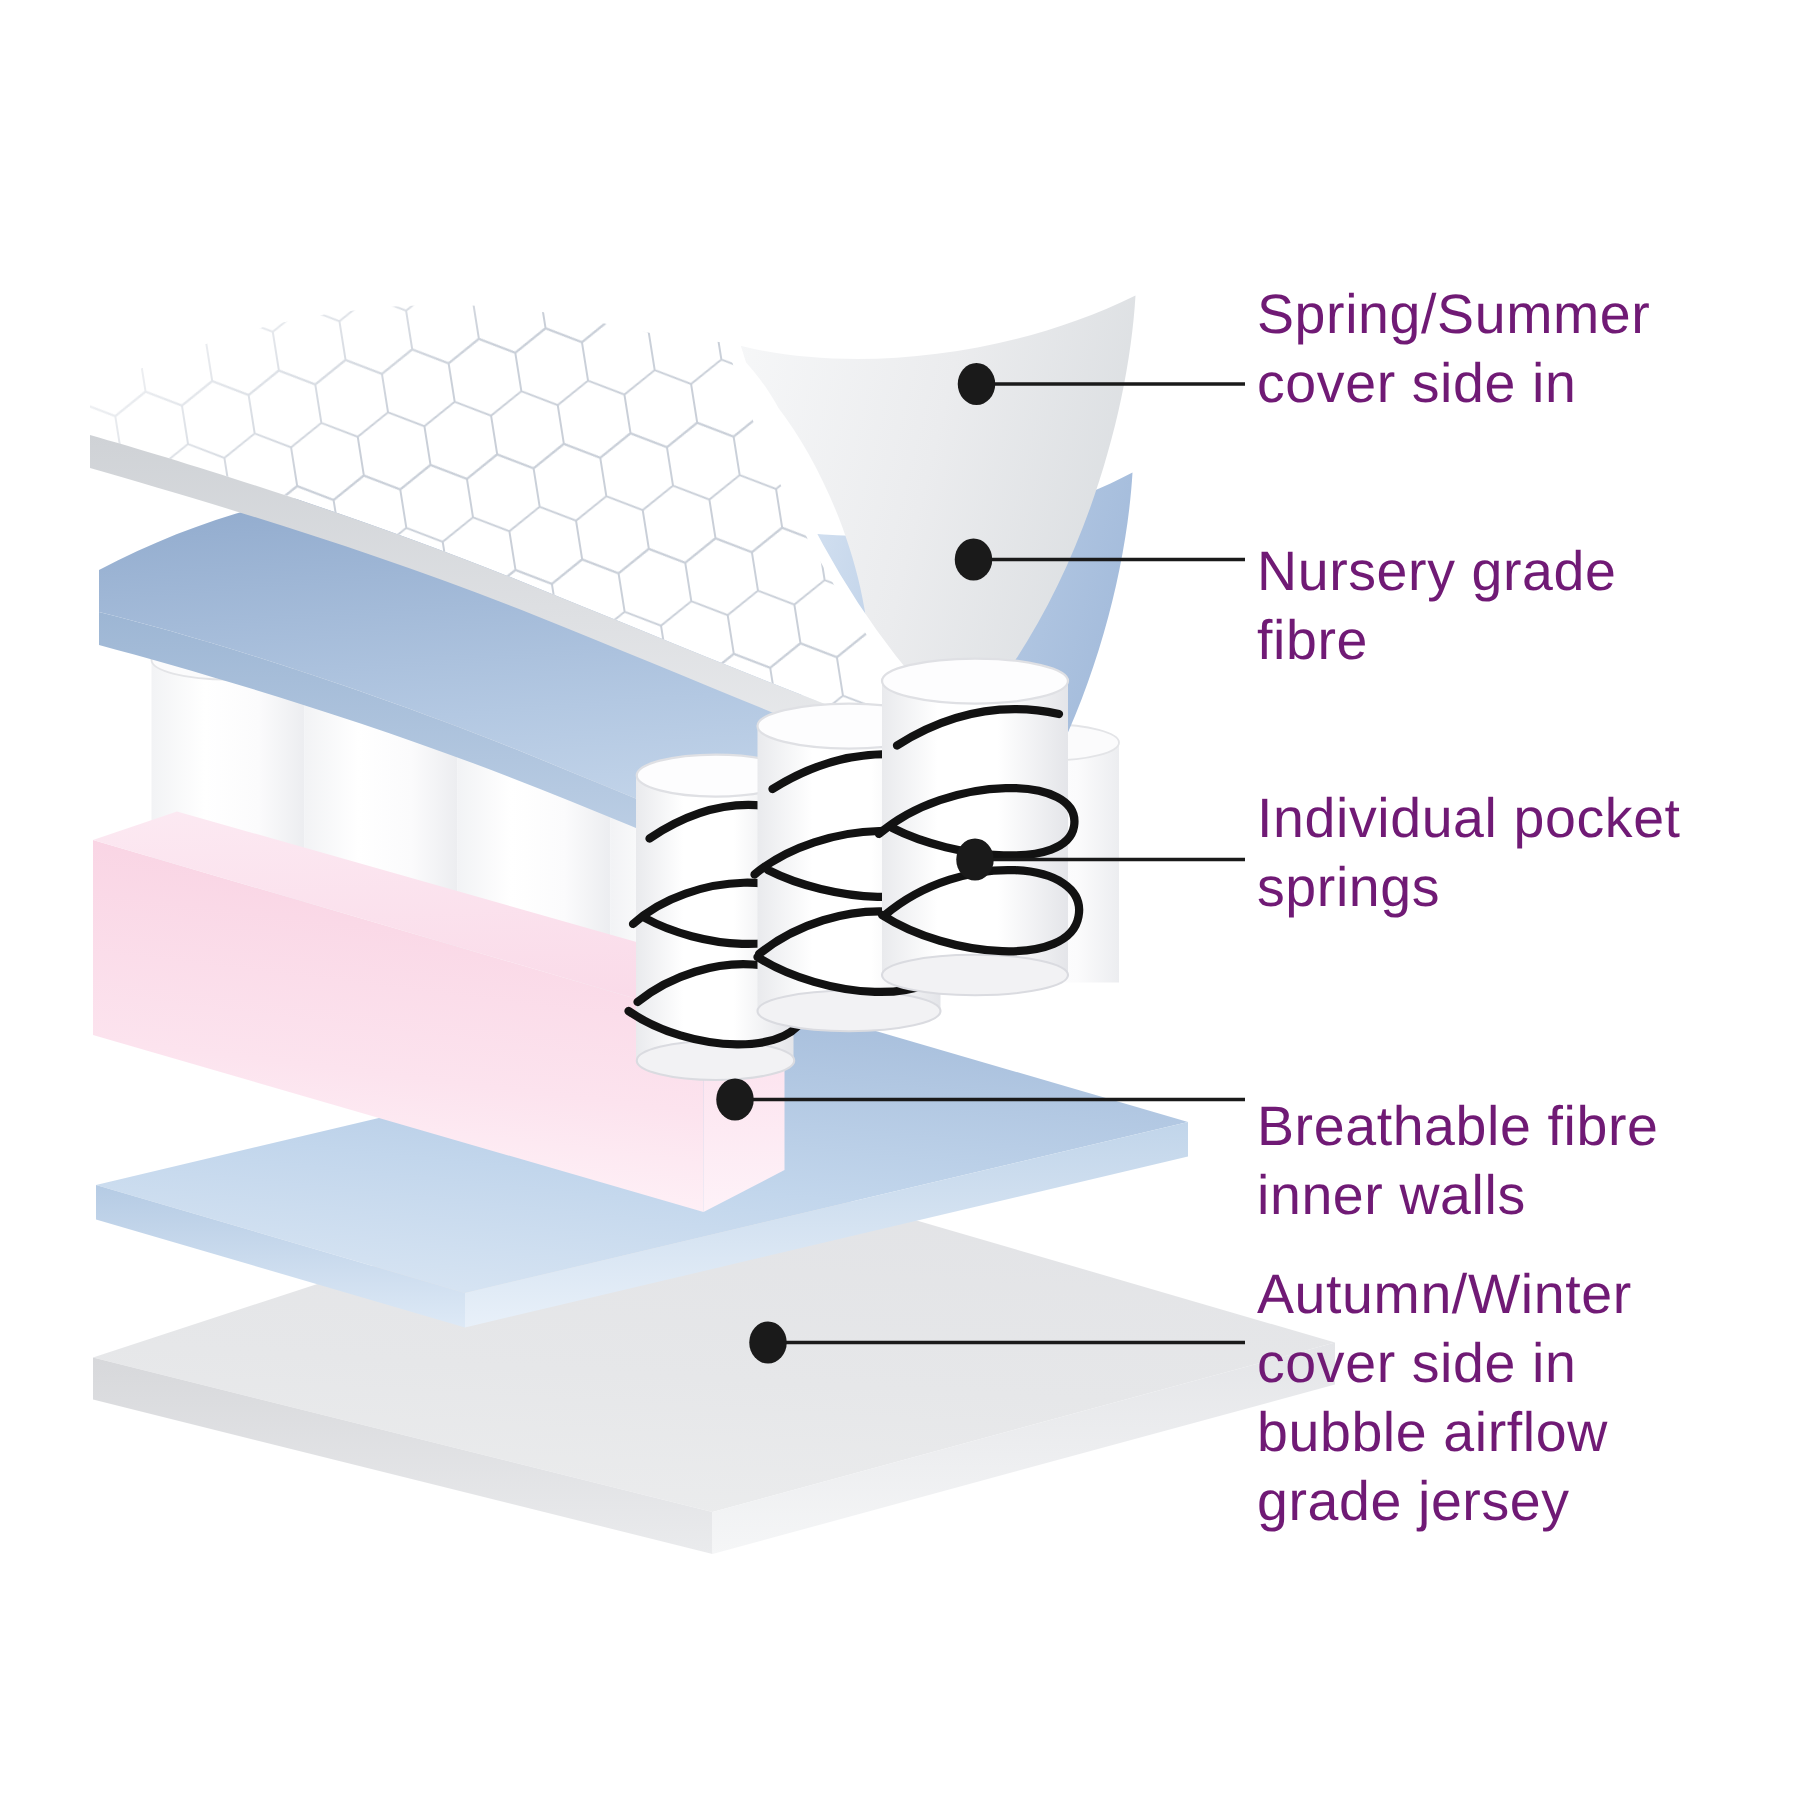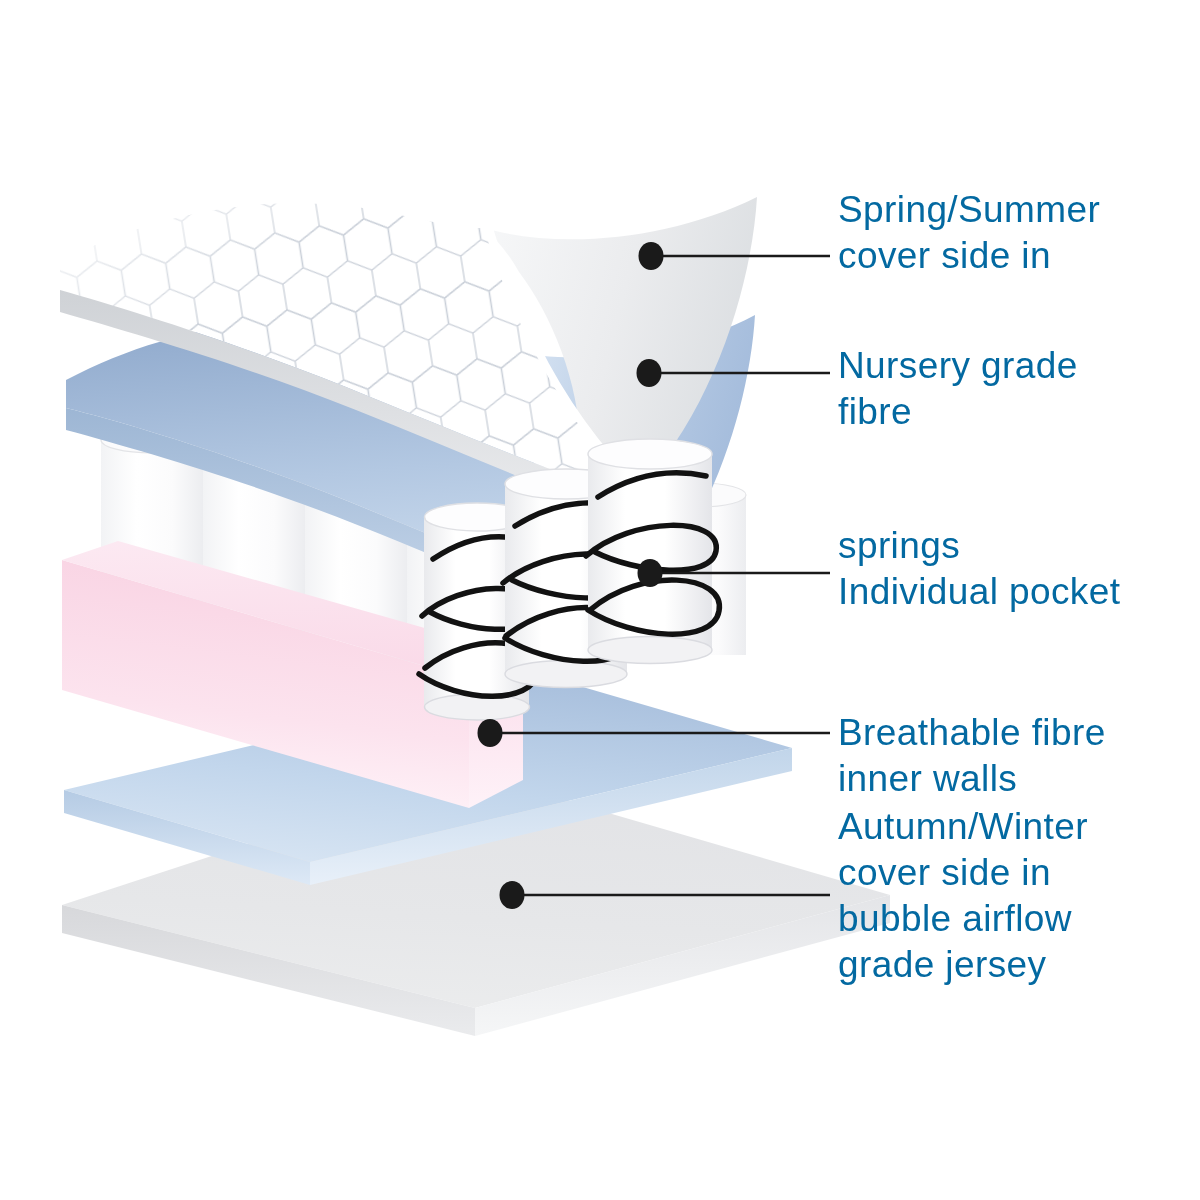--- a/index.html
+++ b/index.html
@@ -6,21 +6,21 @@
   body{
     width:1200px;height:1200px;background:#ffffff;
     font-family:"Liberation Sans", sans-serif;
     position:relative;overflow:hidden;
   }
   .stage{position:absolute;inset:0;}
   svg.art{position:absolute;left:0;top:0;}
   .label{
     position:absolute;left:838px;width:350px;
     font-size:37px;line-height:46px;font-weight:500;
-    color:#0369a1;letter-spacing:0.4px;
+    color:#701a75;letter-spacing:0.4px;
   }
   .label div{white-space:nowrap;}
   .leader{stroke:#1a1a1a;stroke-width:2.4px;}
   .coil{fill:none;stroke:#121212;stroke-width:5.5px;stroke-linecap:round;}
 </style>
 </head>
 <body>
 
 <div class="stage">
 
@@ -212,31 +212,31 @@
     <ellipse cx="490" cy="733" rx="12.5" ry="14" fill="#1a1a1a"></ellipse>
     <line class="leader" x1="512" y1="895" x2="830" y2="895"></line>
     <ellipse cx="512" cy="895" rx="12.5" ry="14" fill="#1a1a1a"></ellipse>
   </g>
 </svg>
 
   <div class="label" style="top:187px">
     <div>Spring/Summer</div>
     <div>cover side in</div>
   </div>
-  <div class="label" style="top:343px">
+  <div class="label" style="top:358px">
     <div>Nursery grade</div>
     <div>fibre</div>
   </div>
   <div class="label" style="top:523px">
+    <div>Individual pocket</div>
     <div>springs</div>
-    <div>Individual pocket</div>
-  </div>
-  <div class="label" style="top:710px">
+  </div>
+  <div class="label" style="top:728px">
     <div>Breathable fibre</div>
     <div>inner walls</div>
   </div>
-  <div class="label" style="top:804px">
+  <div class="label" style="top:840px">
     <div>Autumn/Winter</div>
     <div>cover side in</div>
     <div>bubble airflow</div>
     <div>grade jersey</div>
   </div>
 </div>
 
 </body></html>

